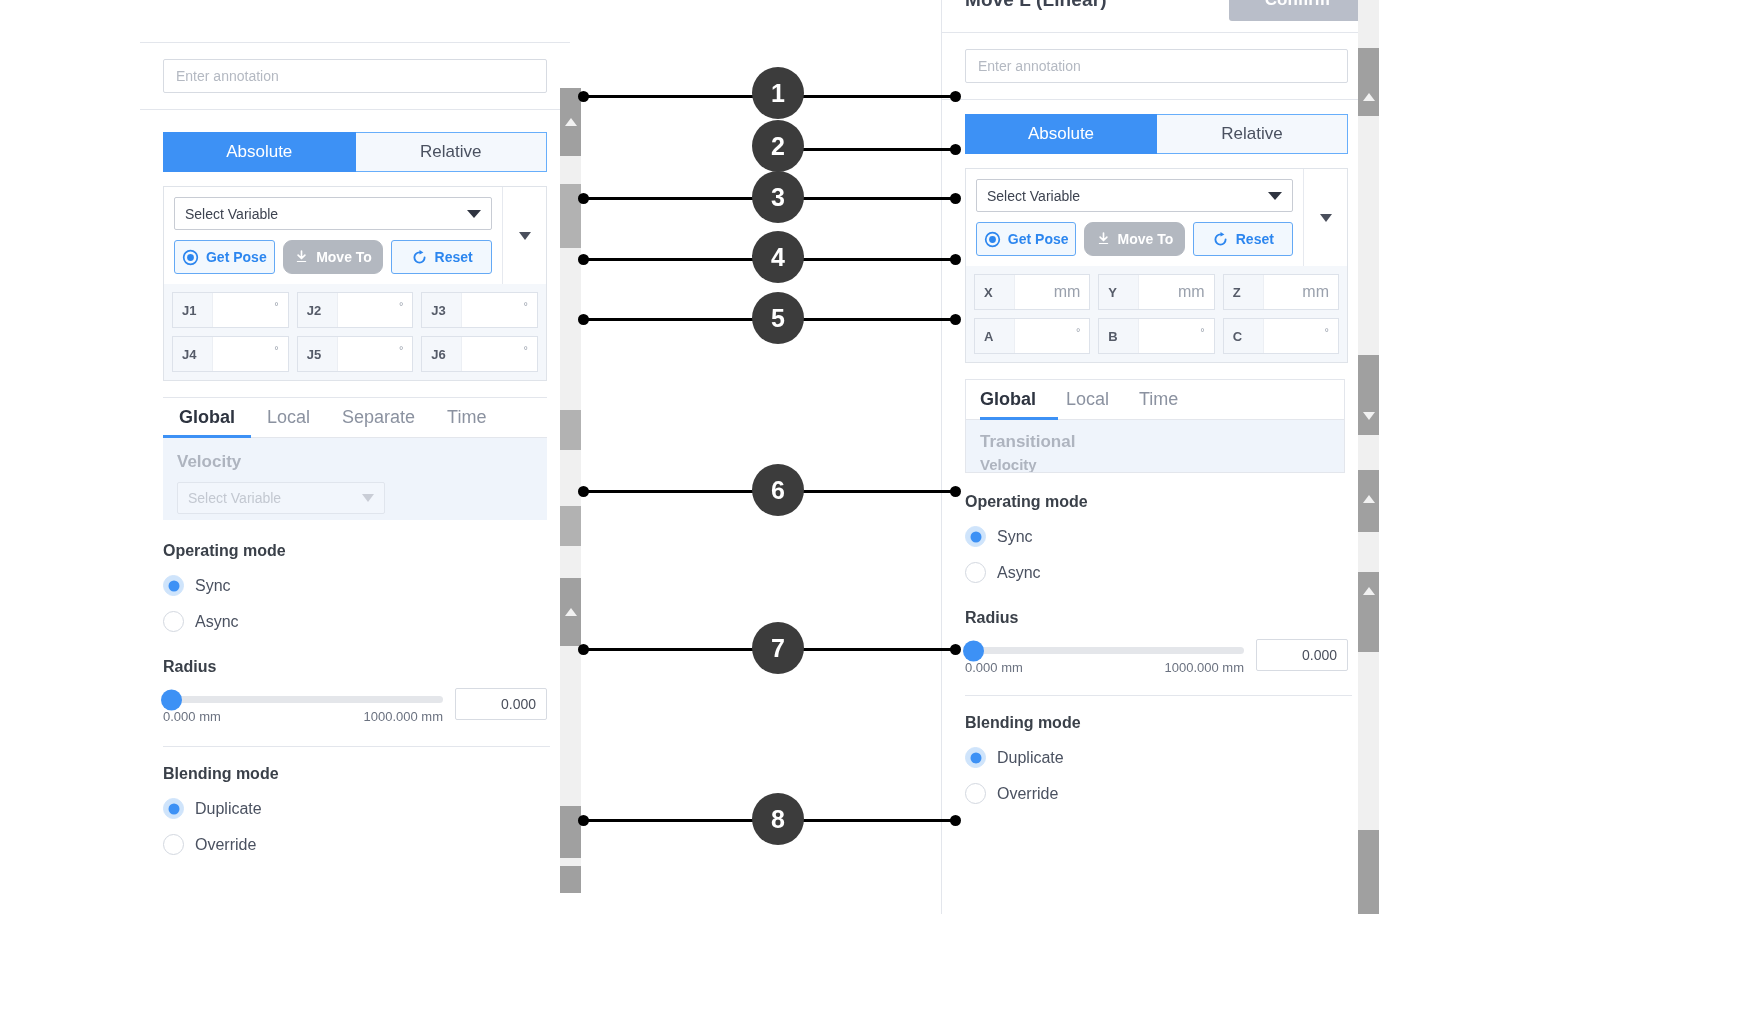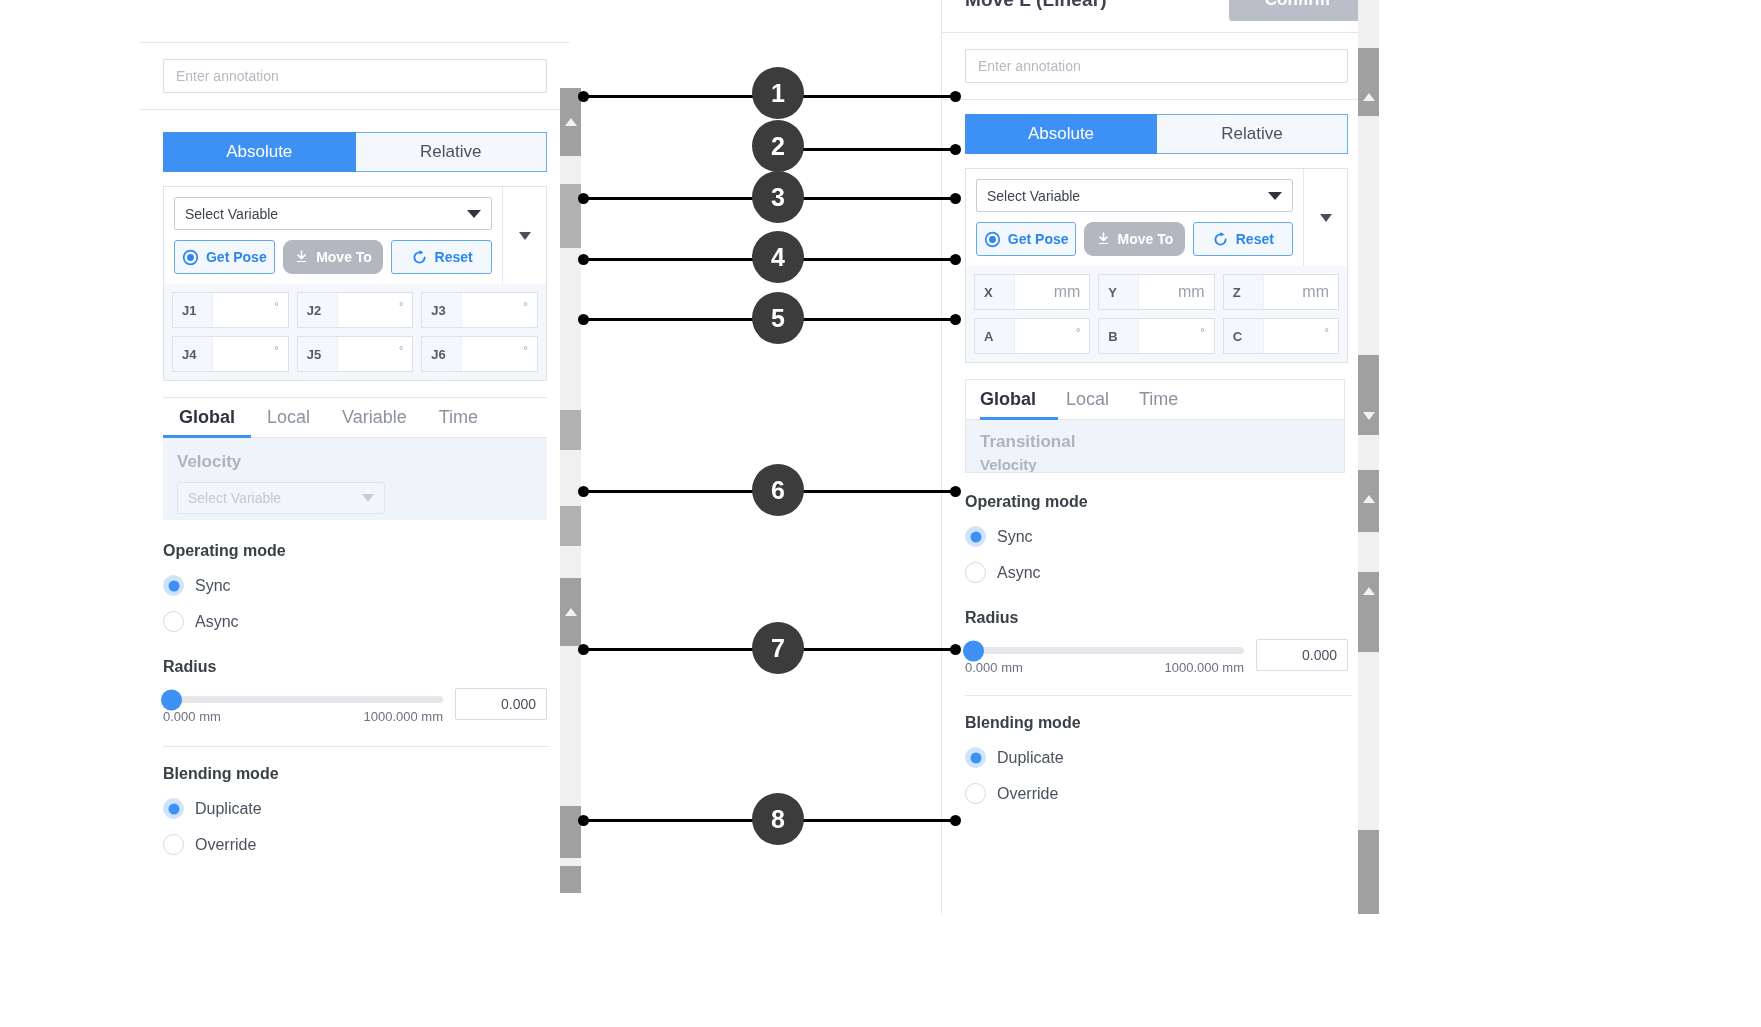--- a/index.html
+++ b/index.html
@@ -223,21 +223,21 @@
           </div>
         </div>
       </div>
     </div>
 
     <div style="padding:16px 23px 0 23px;">
       <div class="tabwrap">
         <div class="tabs">
           <div class="tab active">Global</div>
           <div class="tab">Local</div>
-          <div class="tab">Variable</div>
+          <div class="tab">Separate</div>
           <div class="tab">Time</div>
         </div>
         <div class="tabbody" style="height:82px; overflow:hidden;">
           <div class="lbl">Velocity</div>
           <div class="ghost-select">
             <span>Select Variable</span>
             <span class="caret"></span>
           </div>
         </div>
       </div>

